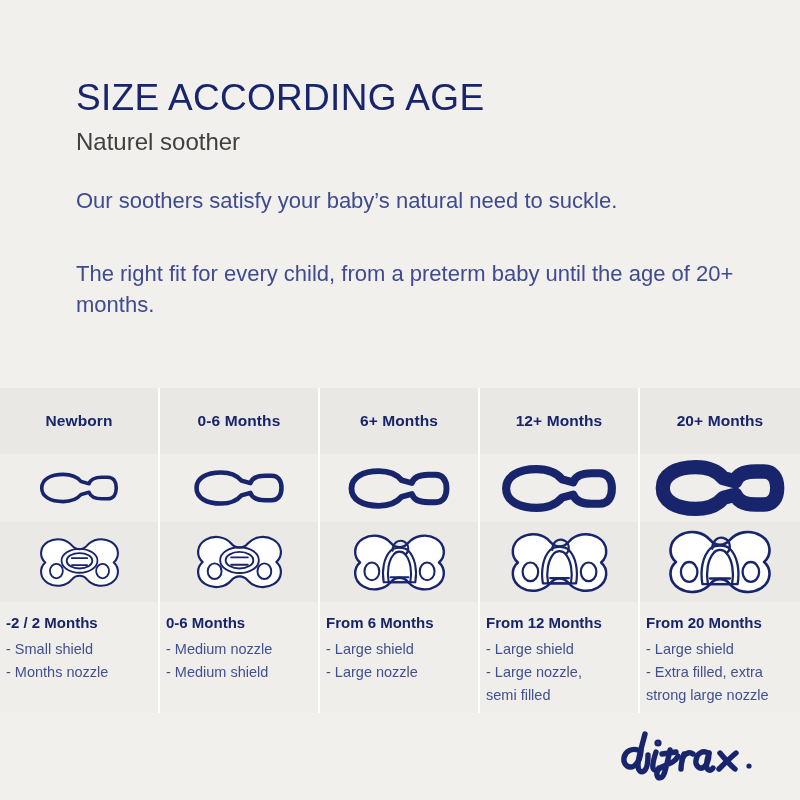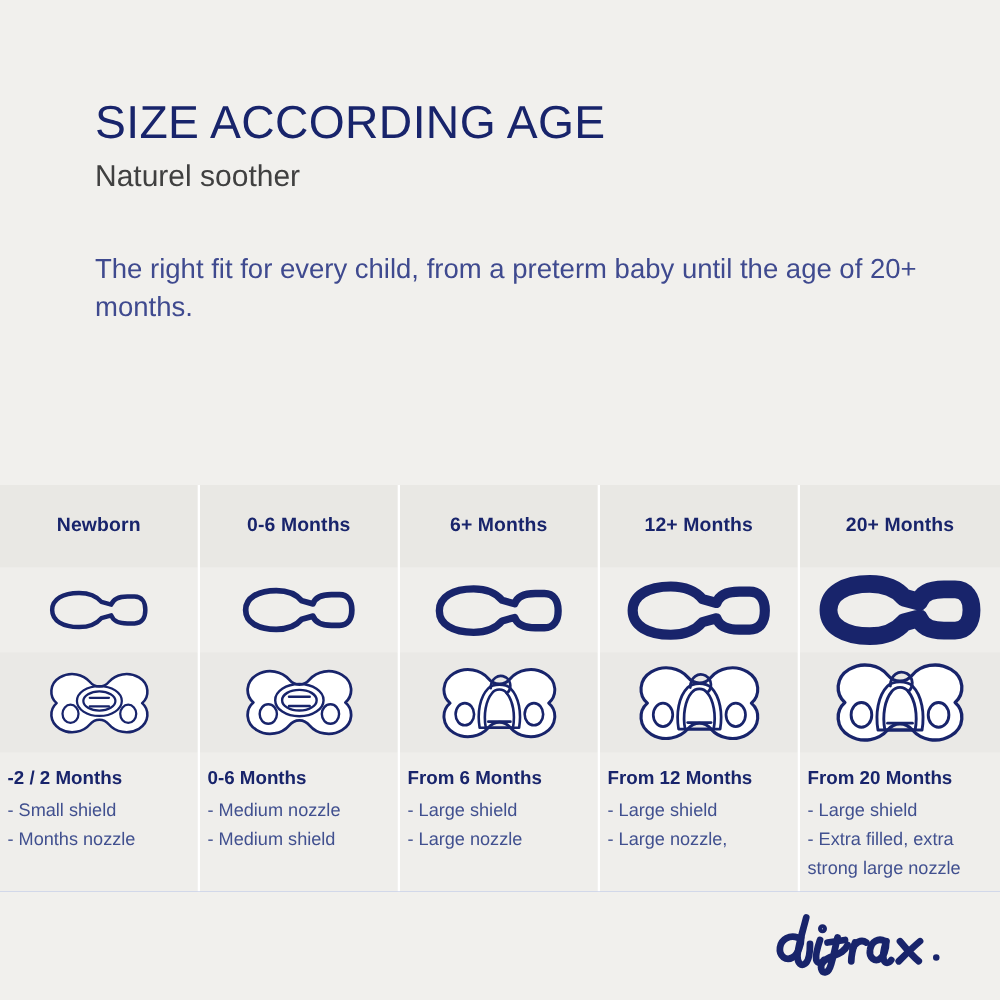--- a/index.html
+++ b/index.html
@@ -138,20 +138,21 @@
   svg { overflow: visible; }
 </style>
 </head>
 <body>
 
 <div class="page">
 
   <div class="intro">
     <div class="title">SIZE ACCORDING AGE</div>
     <div class="subtitle">Naturel soother</div>
+    <div class="para">Our soothers satisfy your baby’s natural need to suckle.</div>
     <div class="para second">The right fit for every child, from a preterm baby until the age of 20+ months.</div>
   </div>
 
   <div class="table" id="size-table">
       <div class="col">
         <div class="cell-head">Newborn</div>
         <div class="cell-nozzle">
   <svg width="86" height="42" viewBox="0 0 120 58">
     <g fill="none" stroke="#18246b" stroke-width="5" stroke-linecap="round" stroke-linejoin="round">
       <path d="M38 10
@@ -352,20 +353,21 @@
       <path d="M50 53 L68 53"></path>
       <ellipse cx="31" cy="47" rx="7.5" ry="9"></ellipse>
       <ellipse cx="87" cy="47" rx="7.5" ry="9"></ellipse>
     </g>
   </svg>
         </div>
         <div class="cell-text">
           <div class="age">From 12 Months</div>
           <div class="spec">- Large shield</div>
           <div class="spec">- Large nozzle,</div>
+          <div class="spec">semi filled</div>
         </div>
       </div>
       <div class="col">
         <div class="cell-head">20+ Months</div>
         <div class="cell-nozzle">
   <svg width="132" height="64" viewBox="0 0 120 58">
     <g fill="none" stroke="#18246b" stroke-width="13" stroke-linecap="round" stroke-linejoin="round">
       <path d="M38 10
                C20 10 8 17 8 29
                C8 41 20 48 38 48

